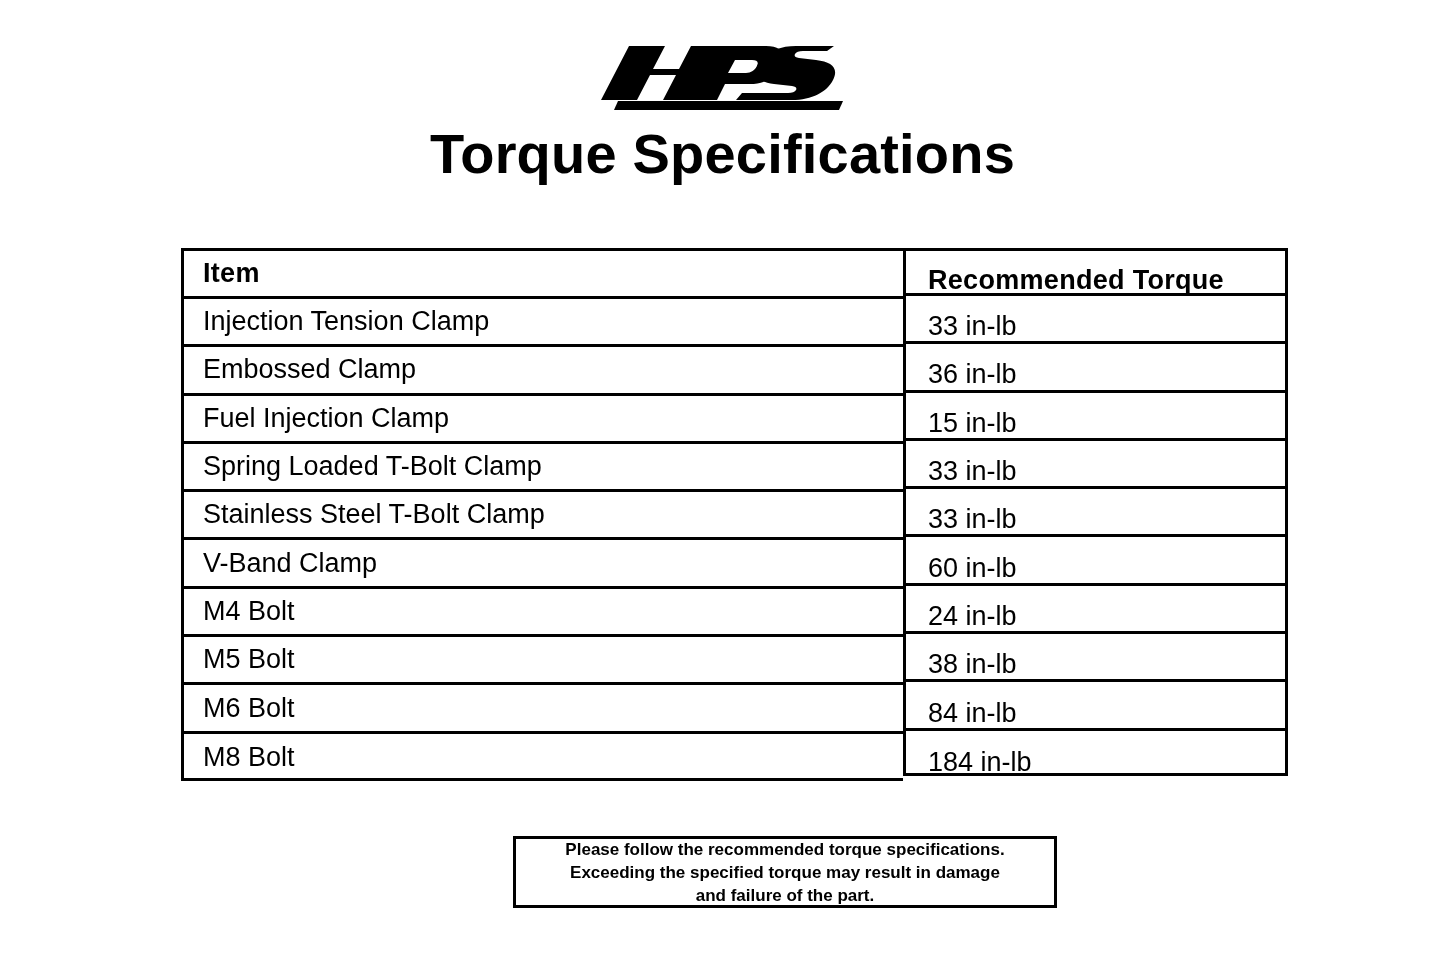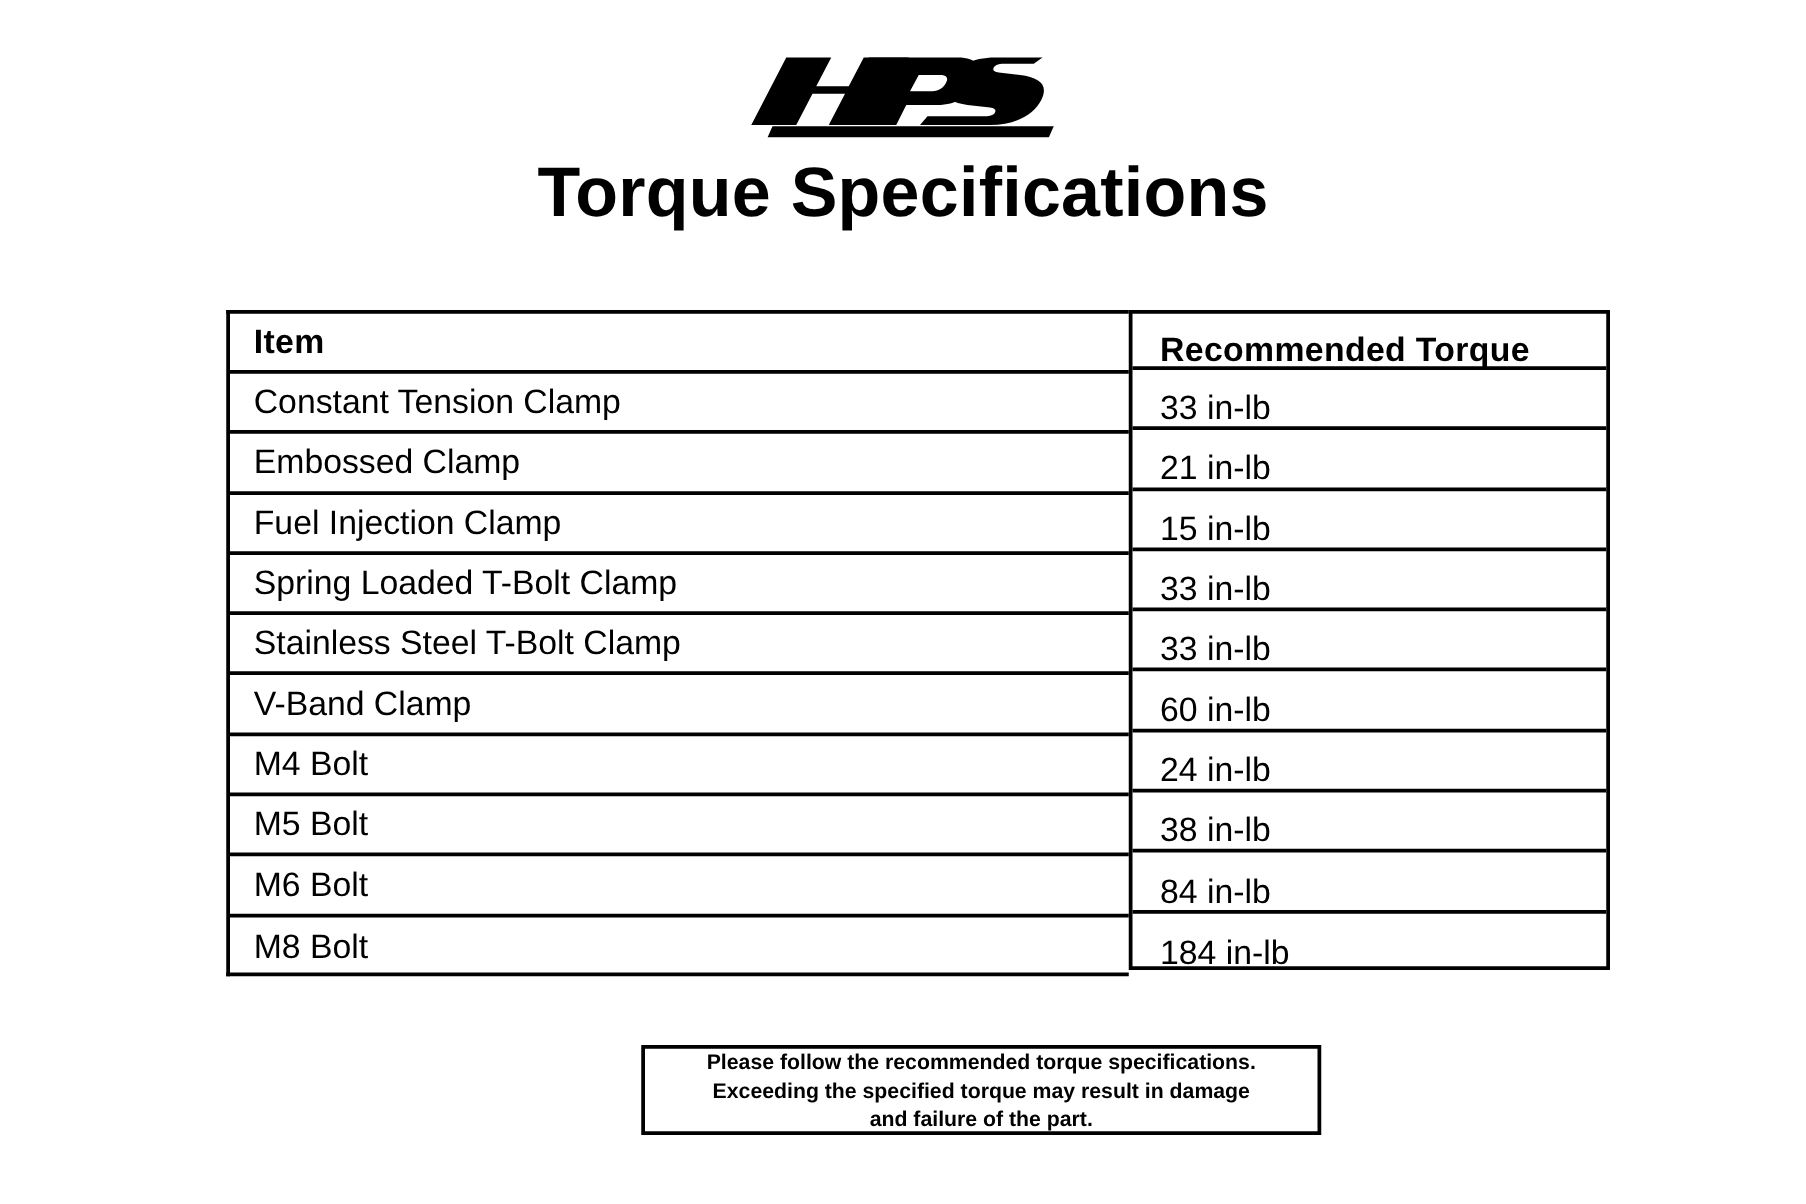--- a/index.html
+++ b/index.html
@@ -127,35 +127,35 @@
       <path d="M22 63 L247 63 L243 72 L18 72 Z"></path>
     </g>
   </svg>
 </div>
 
 <div id="page-title">Torque Specifications</div>
 
 <div id="torque-table">
   <div class="tbl-col col-item">
     <div class="cell header">Item</div>
-    <div class="cell">Constant Tension Clamp</div>
+    <div class="cell">Injection Tension Clamp</div>
     <div class="cell">Embossed Clamp</div>
     <div class="cell">Fuel Injection Clamp</div>
     <div class="cell">Spring Loaded T-Bolt Clamp</div>
     <div class="cell">Stainless Steel T-Bolt Clamp</div>
     <div class="cell">V-Band Clamp</div>
     <div class="cell">M4 Bolt</div>
     <div class="cell">M5 Bolt</div>
     <div class="cell">M6 Bolt</div>
     <div class="cell">M8 Bolt</div>
   </div>
   <div class="tbl-col col-torque">
     <div class="cell header">Recommended Torque</div>
     <div class="cell">33 in-lb</div>
-    <div class="cell">21 in-lb</div>
+    <div class="cell">36 in-lb</div>
     <div class="cell">15 in-lb</div>
     <div class="cell">33 in-lb</div>
     <div class="cell">33 in-lb</div>
     <div class="cell">60 in-lb</div>
     <div class="cell">24 in-lb</div>
     <div class="cell">38 in-lb</div>
     <div class="cell">84 in-lb</div>
     <div class="cell">184 in-lb</div>
   </div>
 </div>

